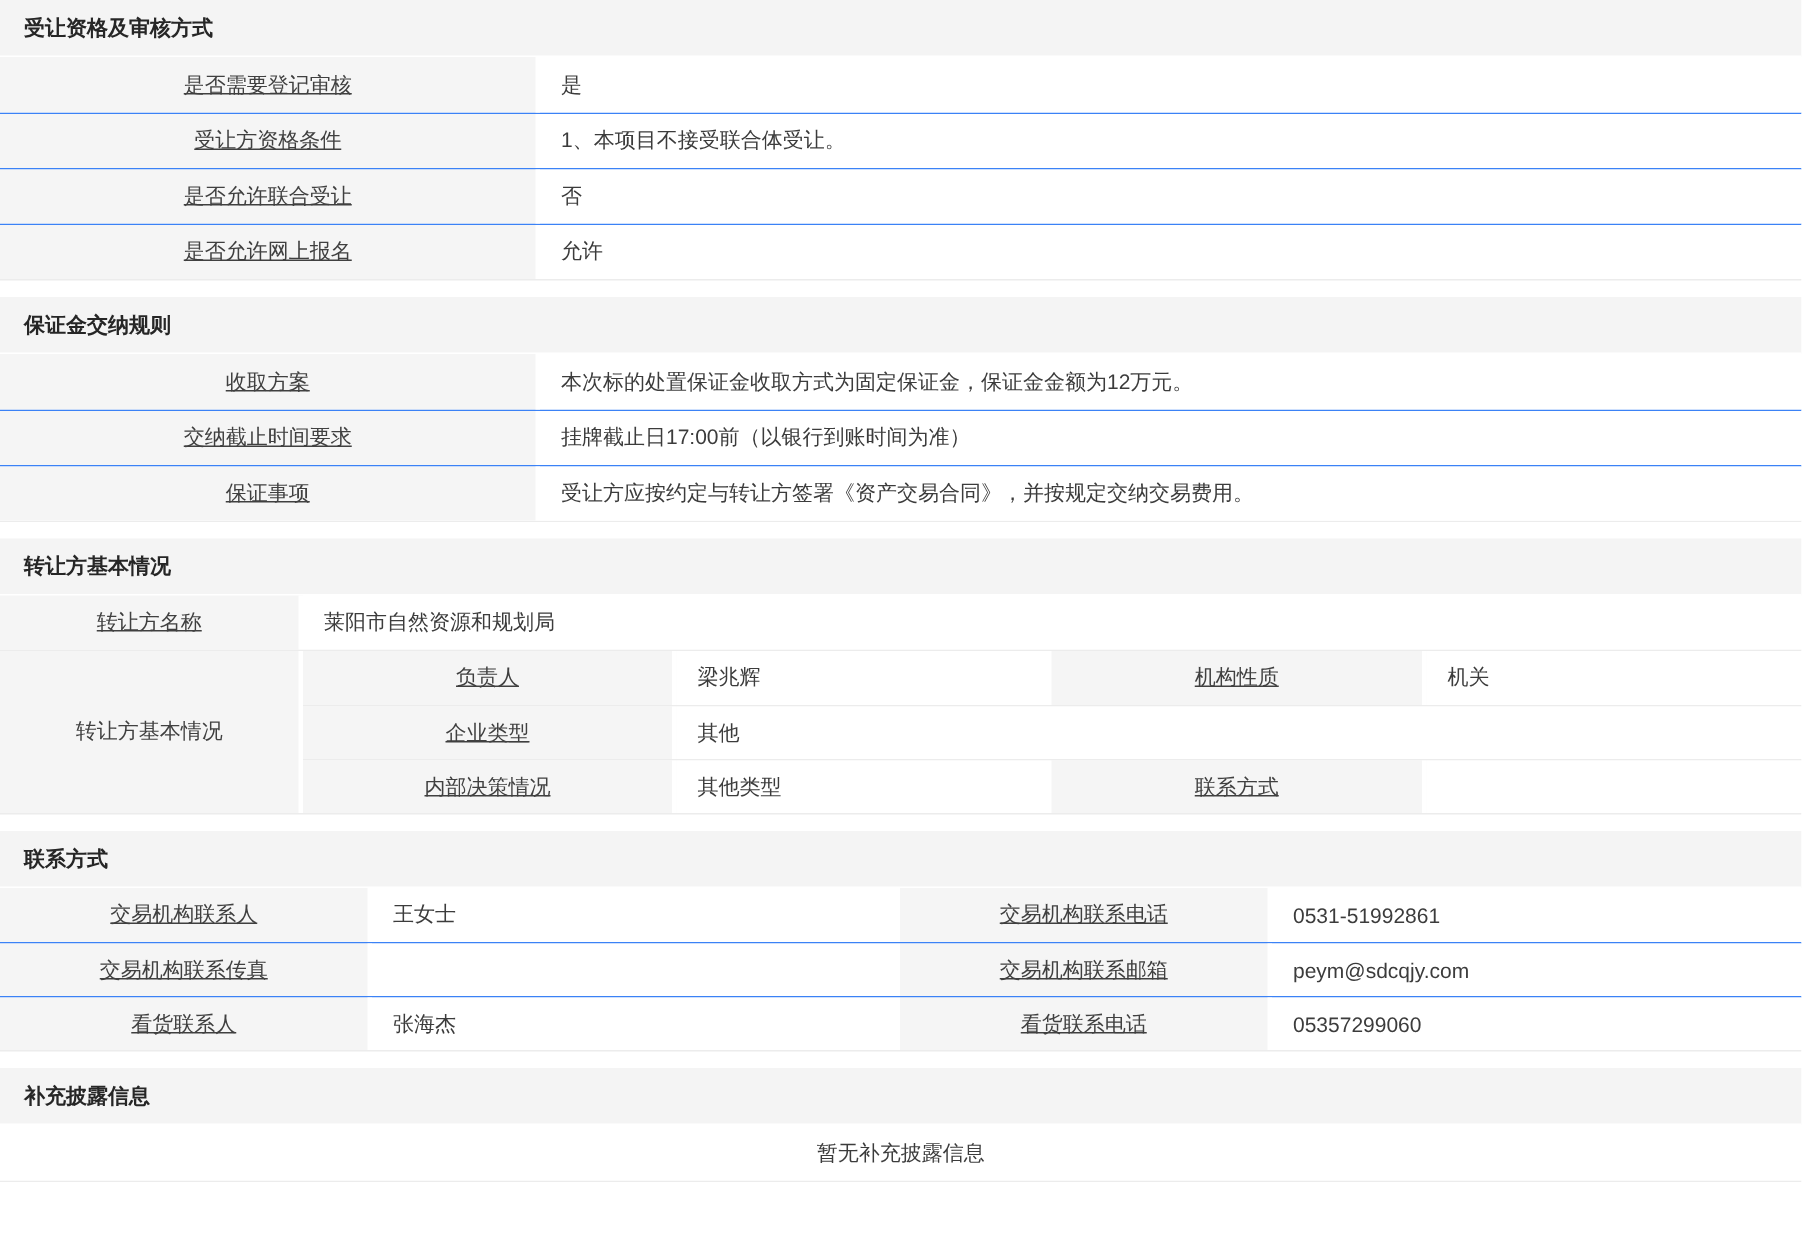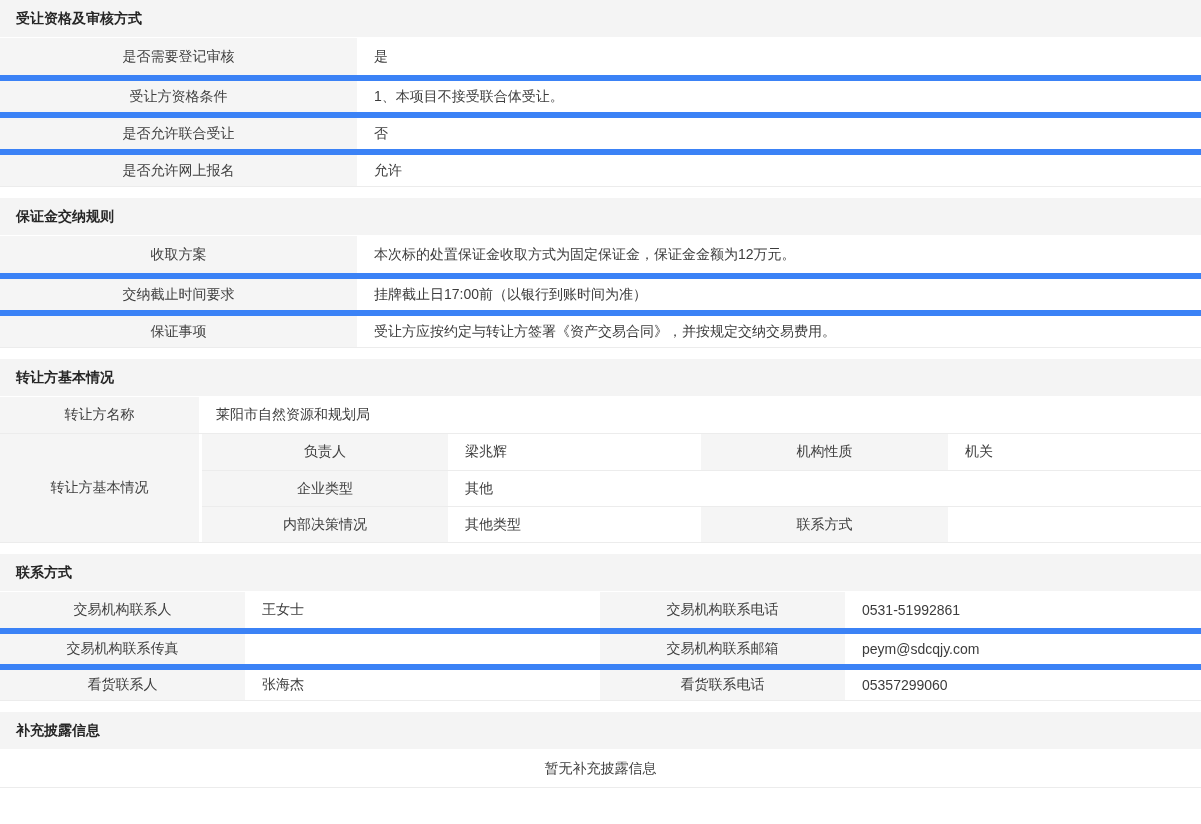--- a/index.html
+++ b/index.html
@@ -21,33 +21,34 @@
     display: flex; align-items: center;
     padding: 12px 16px;
     font-weight: 700;
     color: #262626;
     border-bottom: 1px solid #ffffff;
   }
   .rows { border-bottom: 1px solid #ececec; }
   .row {
     display: flex;
     min-height: 36px;
-    border-top: 6px solid #3b82f6;
+    border-top: 1px solid #3b82f6;
     background: #ffffff;
   }
   .rows .row:first-child { border-top: none; }
 
   .lab {
     background: #f5f5f5;
     display: flex; align-items: center; justify-content: center;
     text-align: center;
     border-right: 3px solid #ffffff;
     flex: none;
     color: #404040;
     padding: 6px 8px;
+    text-decoration: underline;
   }
   .val {
     display: flex; align-items: center;
     padding: 6px 14px;
     flex: 1 1 auto;
     color: #3c3c3c;
     background: #ffffff;
   }
   .val.fixed { flex: none; }
   .val.centered { justify-content: center; }

